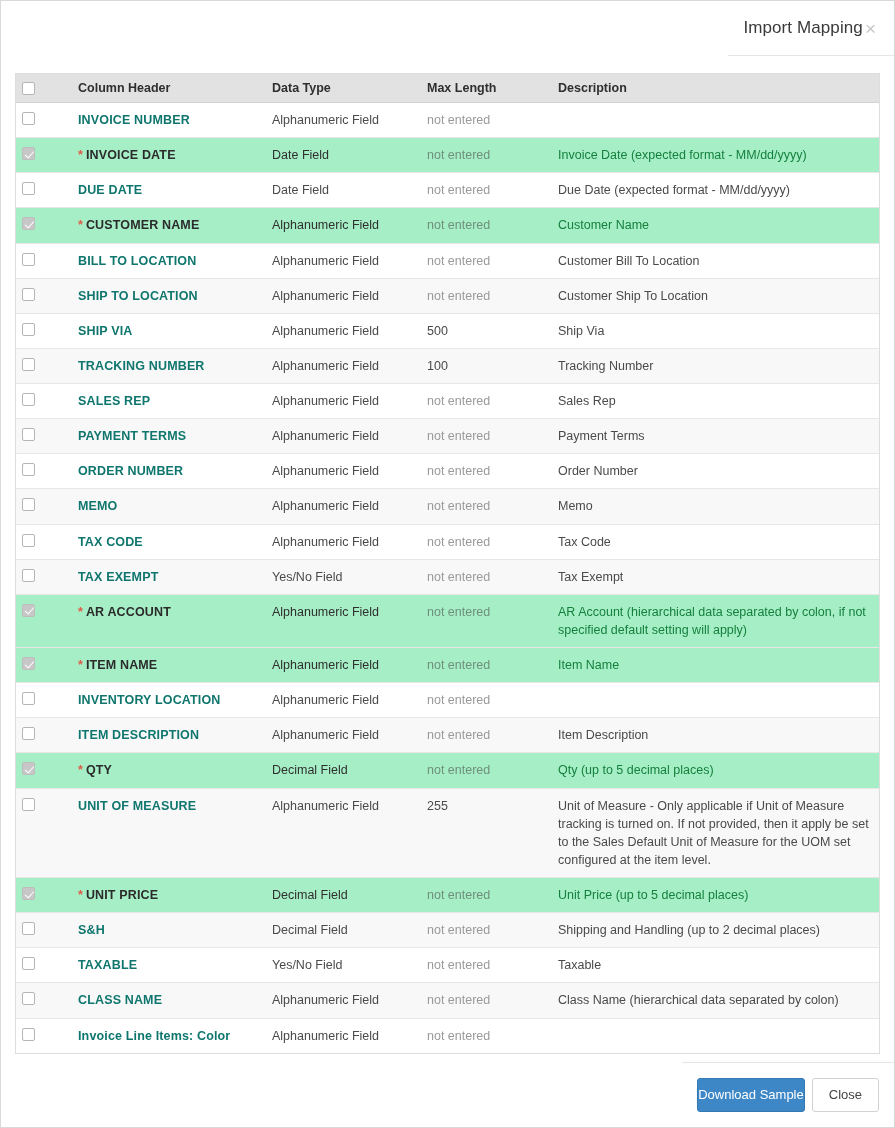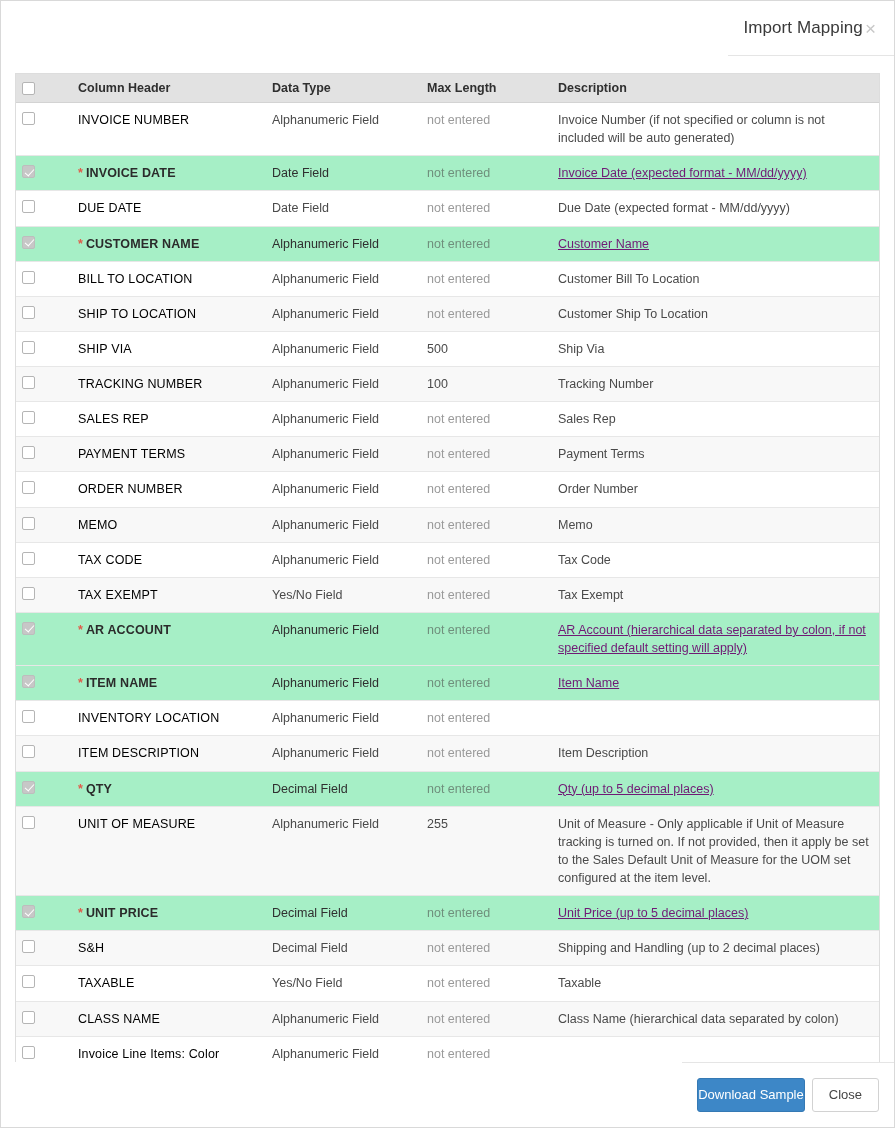--- a/index.html
+++ b/index.html
@@ -127,39 +127,40 @@
     left: 3.5px;
     top: 0.5px;
     width: 4px;
     height: 8px;
     border: solid #ffffff;
     border-width: 0 1.6px 1.6px 0;
     transform: rotate(42deg);
   }
 
   .field-name {
-    color: #000000;
+    color: #0f766e;
     letter-spacing: 0.15px;
+    font-weight: bold;
   }
   .req .field-name {
     font-weight: bold;
     color: #2b2b2b;
   }
   .asterisk {
     color: #e05c4a;
     font-weight: bold;
     margin-right: 3px;
   }
   .dtype { color: #4a4a4a; }
   .req .dtype { color: #2f2f2f; }
   .maxlen { color: #9a9a9a; }
   .maxlen.val { color: #4a4a4a; margin-top: 14px; }
   .req .maxlen { color: #6f8f7c; }
   .desc { color: #4a4a4a; }
-  .req .desc { color: #701a75; text-decoration: underline; }
+  .req .desc { color: #15803d; }
 
   
   .modal-footer {
     min-height: 65px;
     border-top: 1px solid #e5e5e5;
     display: flex;
     align-items: center;
     padding: 0 15px;
     box-sizing: border-box;
     gap: 7px;
@@ -209,21 +210,20 @@
       </div>
 
       <div id="rows-container">
           <div class="row white">
             <div class="cell c-check">
               <span class="cb"></span>
             </div>
             <div class="cell c-name"><span class="field-name">INVOICE NUMBER</span></div>
             <div class="cell c-type"><span class="dtype">Alphanumeric Field</span></div>
             <div class="cell c-len"><span class="maxlen">not entered</span></div>
-            <div class="cell c-desc"><span class="desc">Invoice Number (if not specified or column is not included will be auto generated)</span></div>
           </div>
           <div class="row req">
             <div class="cell c-check">
               <span class="cb checked"></span>
             </div>
             <div class="cell c-name"><span class="asterisk">*</span><span class="field-name">INVOICE DATE</span></div>
             <div class="cell c-type"><span class="dtype">Date Field</span></div>
             <div class="cell c-len"><span class="maxlen">not entered</span></div>
             <div class="cell c-desc"><span class="desc">Invoice Date (expected format - MM/dd/yyyy)</span></div>
           </div>

